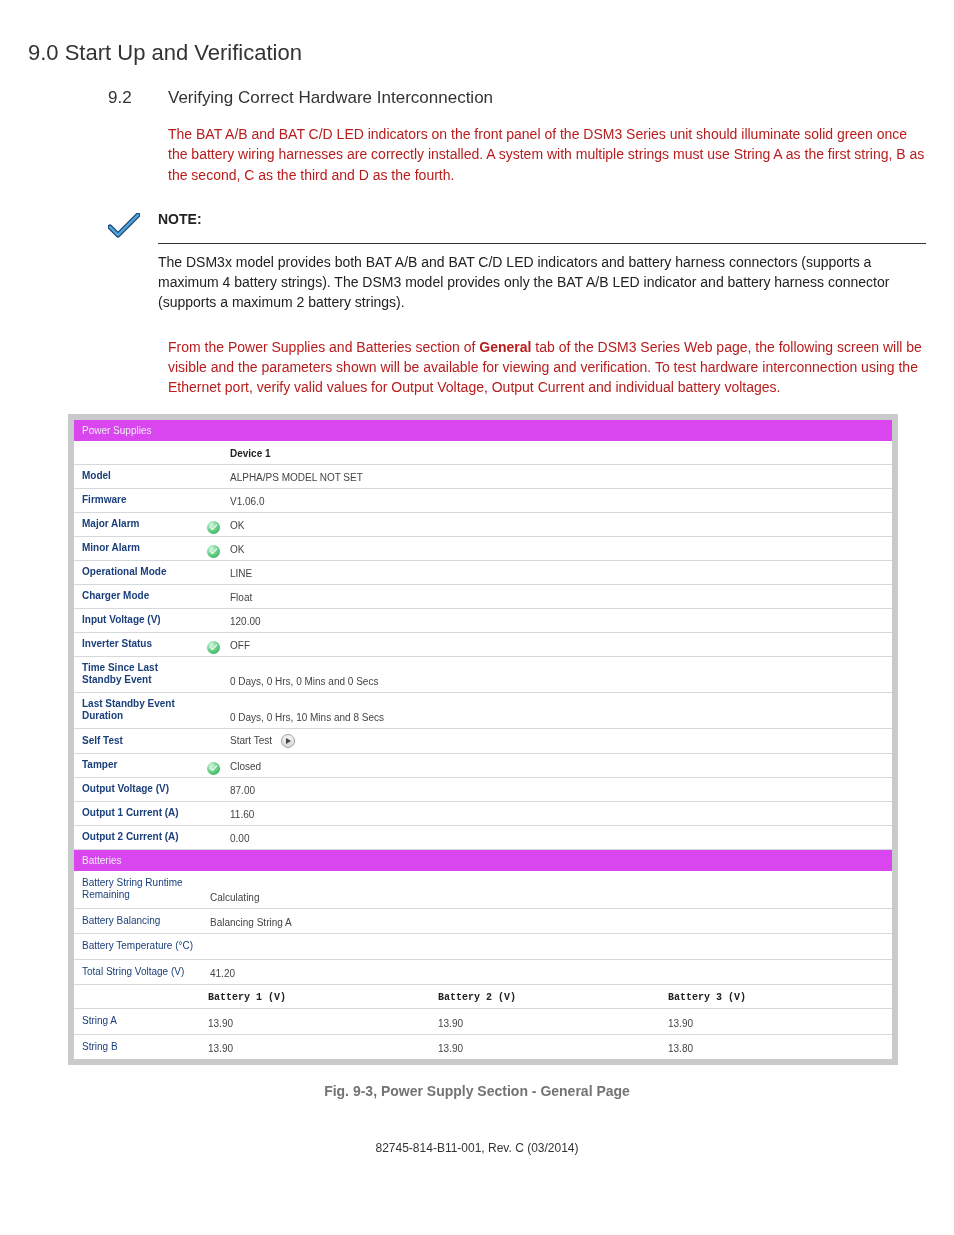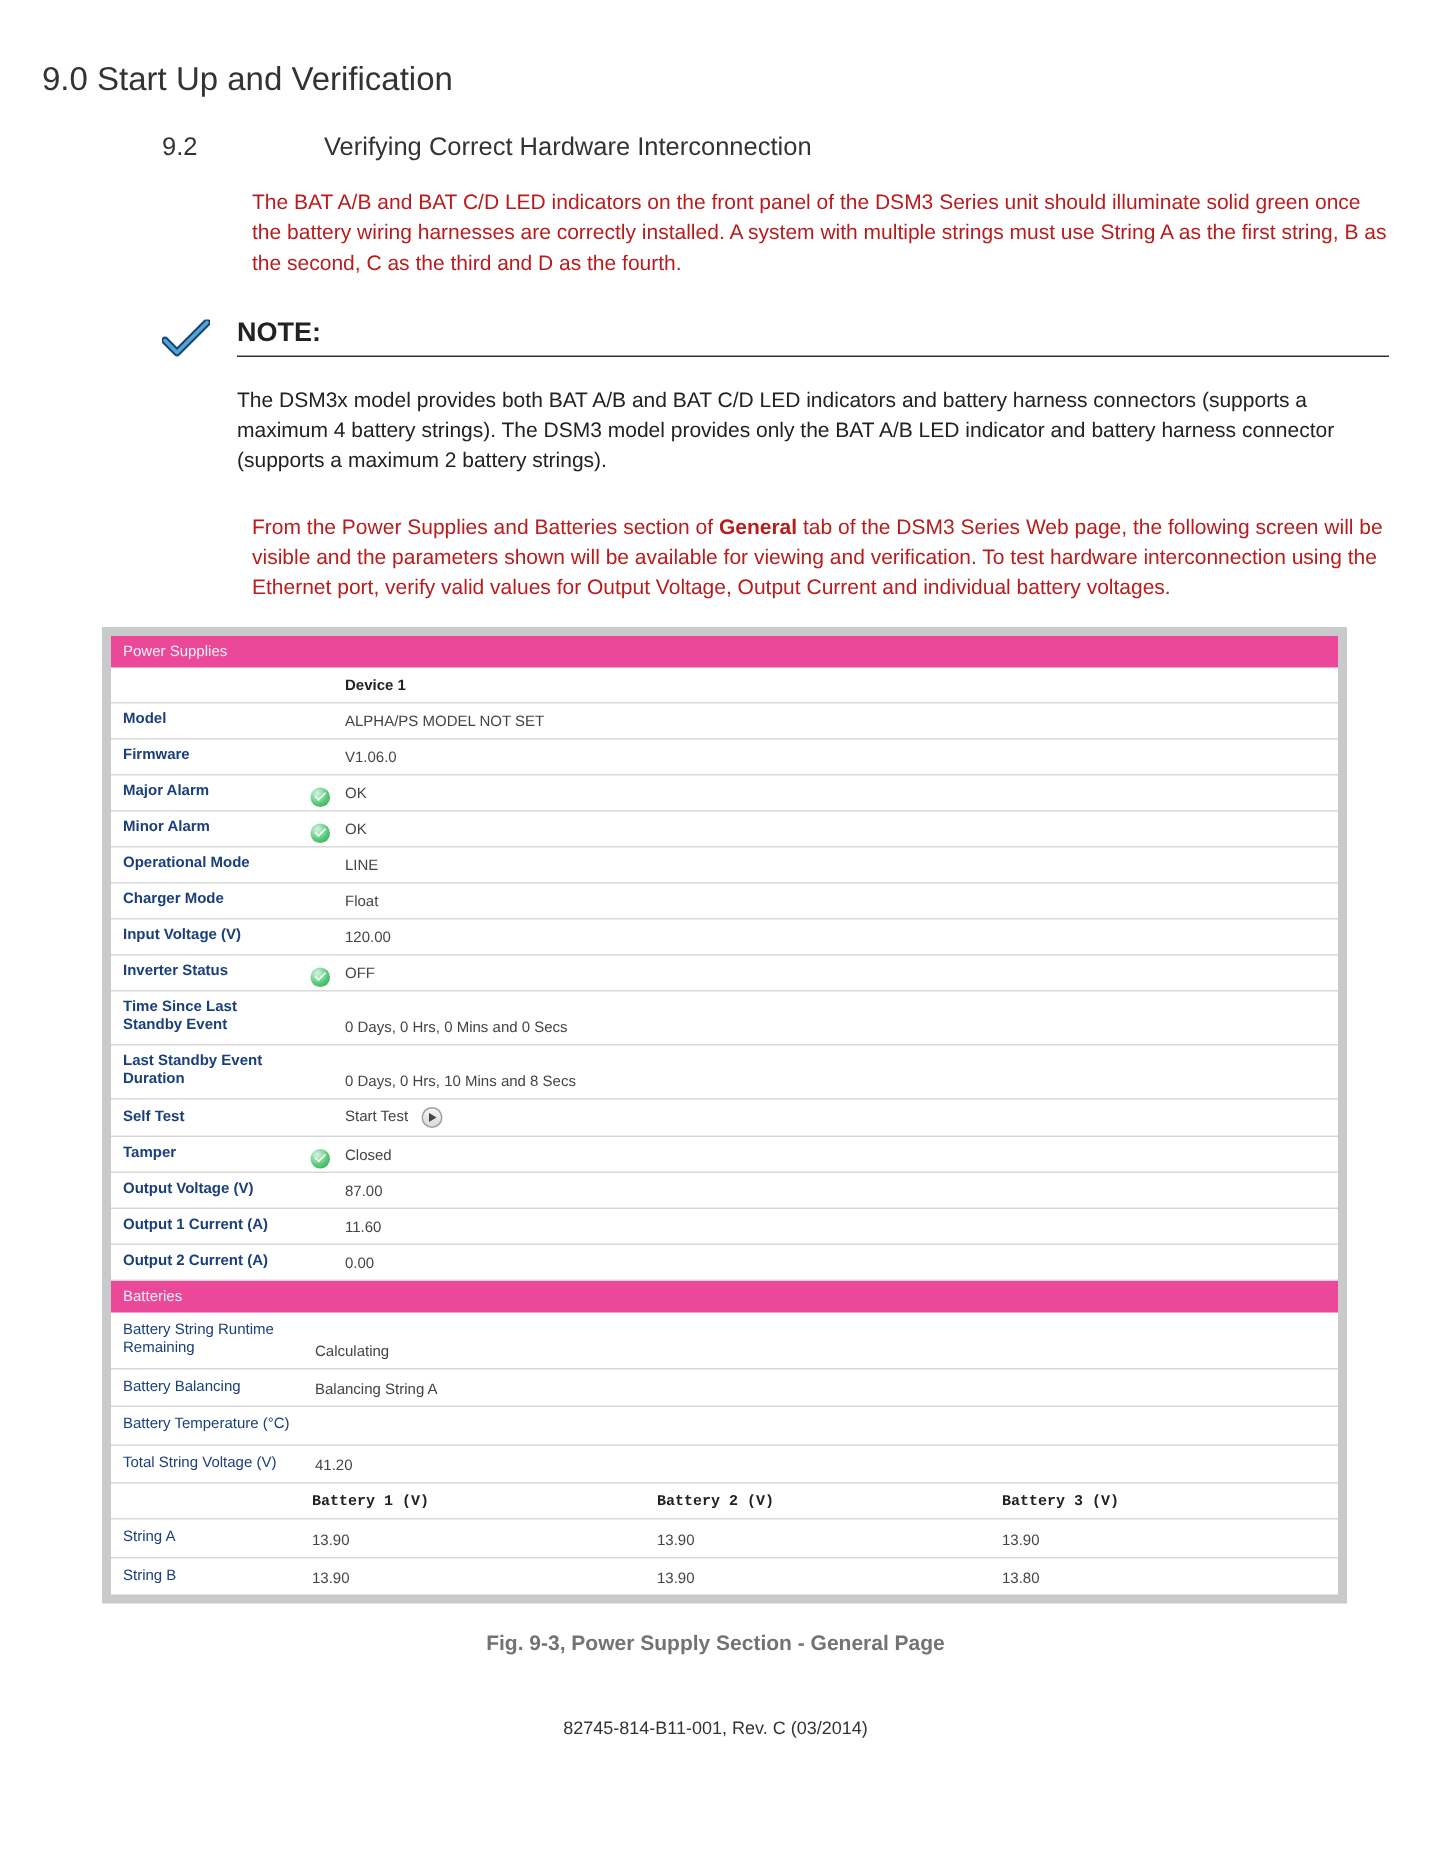--- a/index.html
+++ b/index.html
@@ -22,21 +22,20 @@
     margin: 0 0 16px 80px;
   }
   .h2-num {
     font-size: 17px;
     color: #333;
     width: 60px;
   }
   .h2-title {
     font-size: 17px;
     color: #333;
-    margin-left: 48px;
   }
   .body-text {
     font-size: 14px;
     line-height: 1.45;
     margin: 0 0 16px 140px;
     color: #b91c1c;
   }
   .note-block {
     margin: 26px 0 24px 80px;
     position: relative;
@@ -45,42 +44,42 @@
     position: absolute;
     left: 0;
     top: 2px;
     width: 32px;
     height: 28px;
   }
   .note-content {
     margin-left: 50px;
   }
   .note-label {
-    font-size: 18px;
+    font-size: 14px;
     font-weight: bold;
     color: #222;
     border-bottom: 1px solid #333;
-    padding-bottom: 5px;
-    margin-bottom: 18px;
+    padding-bottom: 16px;
+    margin-bottom: 8px;
   }
   .note-text {
     font-size: 14px;
     line-height: 1.45;
     color: #222;
   }
   .bold-inline { font-weight: bold; }
 
   .screenshot-wrap {
     background: #c9cacc;
     padding: 6px 6px 6px 6px;
     margin: 0 28px 0 40px;
   }
   .panel { background: #fff; }
   .section-header {
-    background: #ec4899;
+    background: #d946ef;
     color: #eef0f2;
     font-size: 10px;
     padding: 5px 8px;
   }
   .row {
     display: flex;
     border-bottom: 1px solid #d7d8da;
     font-size: 10px;
     min-height: 24px;
     align-items: flex-end;

